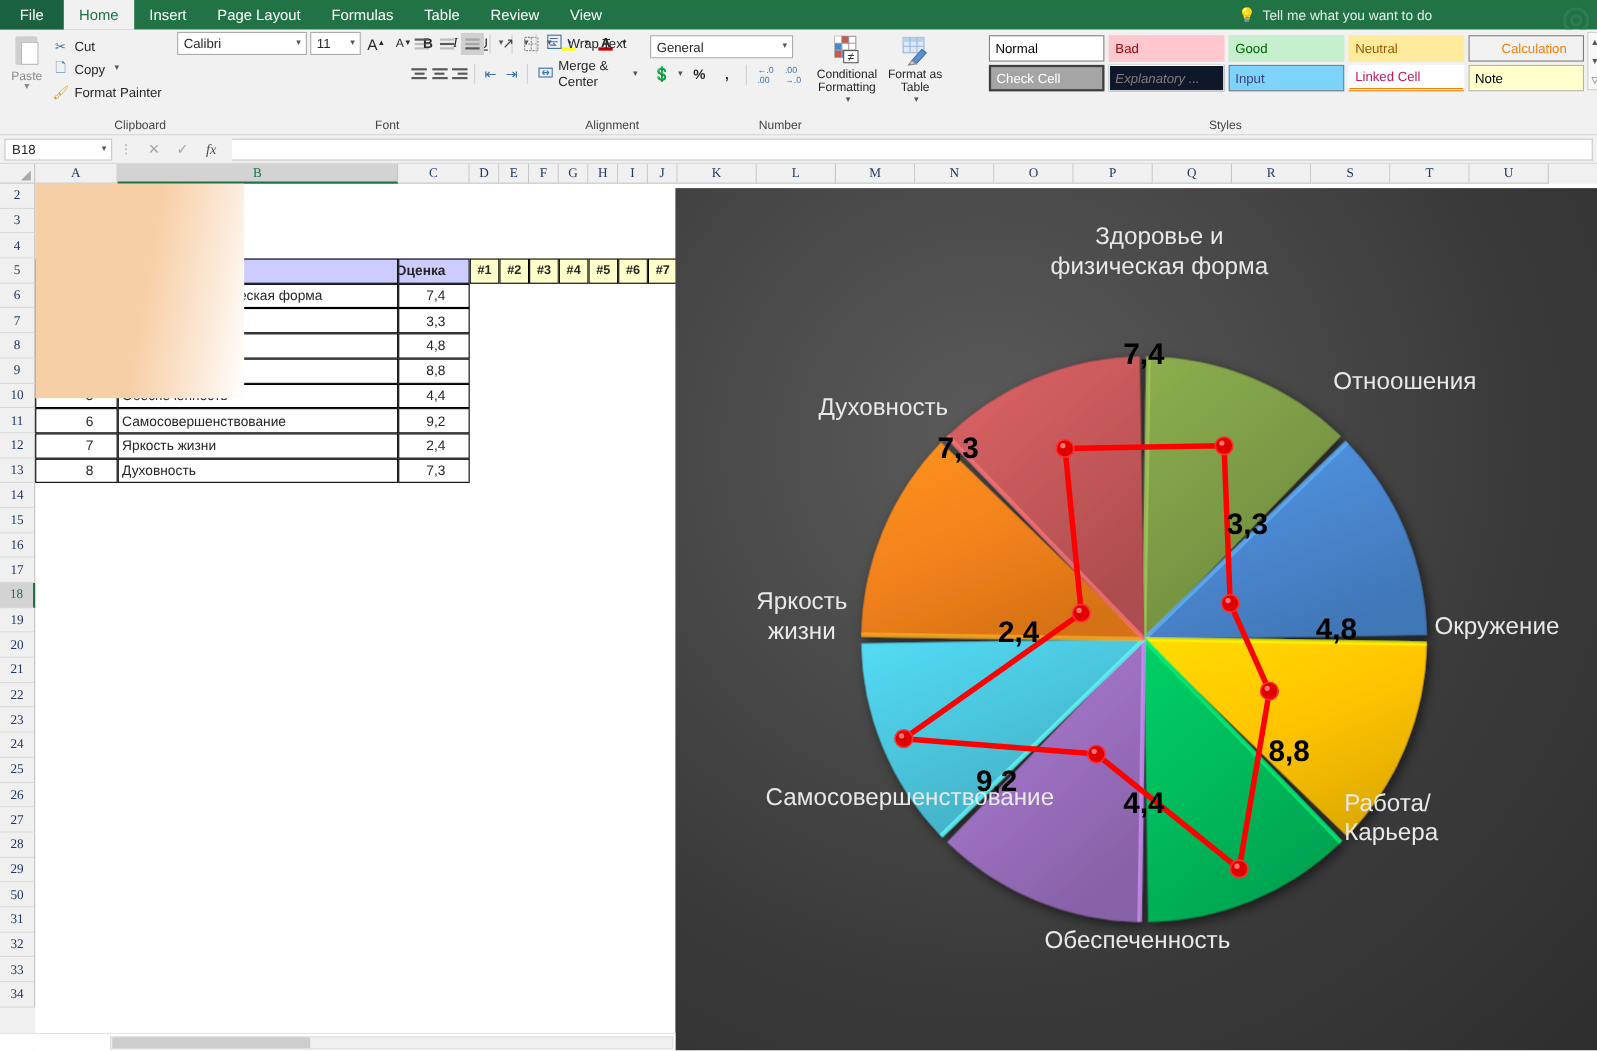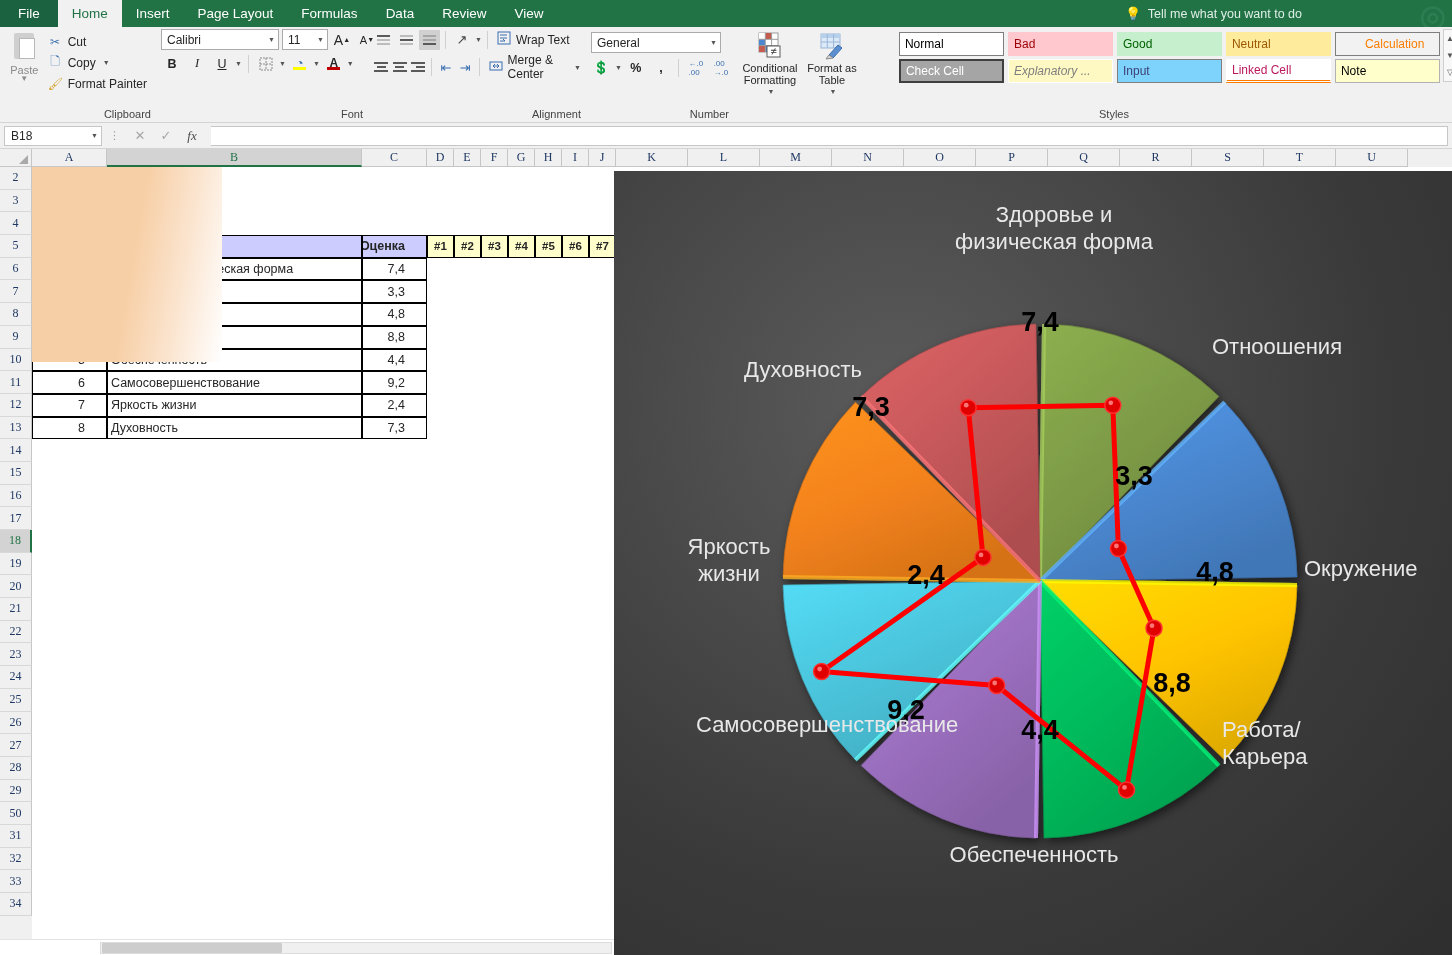--- a/index.html
+++ b/index.html
@@ -159,21 +159,21 @@
 </style>
 </head>
 <body>
 
 <div id="tabbar">
   <div class="tab file">File</div>
   <div class="tab active">Home</div>
   <div class="tab">Insert</div>
   <div class="tab">Page Layout</div>
   <div class="tab">Formulas</div>
-  <div class="tab">Data</div>
+  <div class="tab">Table</div>
   <div class="tab">Review</div>
   <div class="tab">View</div>
   <div id="tellme">
     <span class="bulb">💡</span>
     <span>Tell me what you want to do</span>
   </div>
   <div class="logo-ghost">◎</div>
 </div>
 
 <div id="ribbon">
@@ -202,21 +202,21 @@
           <span class="ic" style="color:#d4a12b">🖌</span>
           <span>Format Painter</span>
         </div>
       </div>
     </div>
     <div class="glabel">Clipboard</div>
   </div>
   <div class="gsep"></div>
 
   <div class="rgroup" style="width:212px">
-    <div class="gbody" style="flex-direction:column">
+    <div class="gbody" style="flex-direction:row">
       <div class="fontrow">
         <div class="fontbox fname">
           <span>Calibri</span>
           <span class="cv">▼</span>
         </div>
         <div class="fontbox fsize">
           <span>11</span>
           <span class="cv">▼</span>
         </div>
         <div class="sqbtn big">
@@ -423,21 +423,21 @@
               <span>Neutral</span>
             </div>
           <div class="scell" id="s4" style="background: rgb(242, 242, 242); color: rgb(250, 125, 0); border-color: rgb(127, 127, 127); padding-left: 29px;">
               <span>Calculation</span>
             </div>
         </div>
         <div class="galrow">
           <div class="scell" id="s5" style="background: rgb(165, 165, 165); color: rgb(255, 255, 255); border: 2px solid rgb(63, 63, 63);">
               <span>Check Cell</span>
             </div>
-          <div class="scell" id="s6" style="background: #fef9c3; color: rgb(127, 127, 127); border-color: rgb(255, 255, 255); font-style: italic;">
+          <div class="scell" id="s6" style="background: #0f172a; color: rgb(127, 127, 127); border-color: rgb(255, 255, 255); font-style: italic;">
               <span>Explanatory ...</span>
             </div>
           <div class="scell" id="s7" style="background: #7dd3fc; color: rgb(63, 63, 118); border-color: rgb(127, 127, 127);">
               <span>Input</span>
             </div>
           <div class="scell" id="s8" style="background: rgb(255, 255, 255); color: #be185d; border-color: rgb(255, 255, 255) rgb(255, 255, 255) rgb(250, 125, 0); border-bottom-width: 3px; border-bottom-style: double;">
               <span>Linked Cell</span>
             </div>
           <div class="scell" id="s9" style="background: rgb(255, 255, 204); color: rgb(0, 0, 0); border-color: rgb(178, 178, 178);">
               <span>Note</span>

